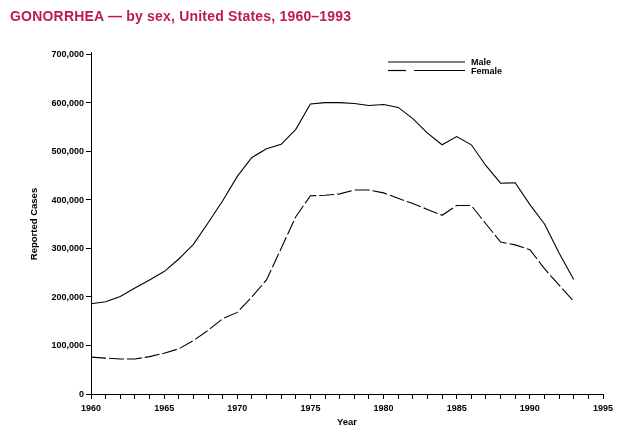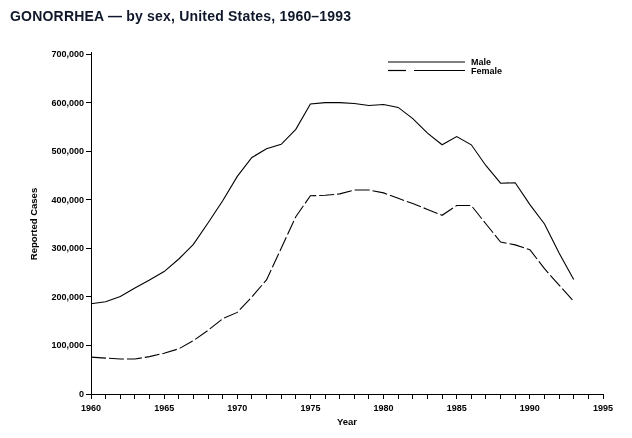--- a/index.html
+++ b/index.html
@@ -1,18 +1,18 @@
 <!DOCTYPE html>
 <html><head>
 <meta charset="utf-8">
 <style>
   html,body{margin:0;padding:0;background:#fff;}
   .screen{
     position:relative;width:632px;height:438px;background:#ffffff;
-    font-family:"Liberation Sans",sans-serif;overflow:hidden;color:#0f172a;
+    font-family:"Liberation Sans",sans-serif;overflow:hidden;color:#be185d;
   }
   .chart-title{
     position:absolute;left:10px;top:8px;margin:0;
     font-size:14px;font-weight:bold;letter-spacing:.2px;white-space:nowrap;
   }
   svg.plot{position:absolute;left:0;top:0;}
   svg.plot text{fill:#000;font-family:"Liberation Sans",sans-serif;font-weight:bold;}
 </style>
 </head>
 <body>

